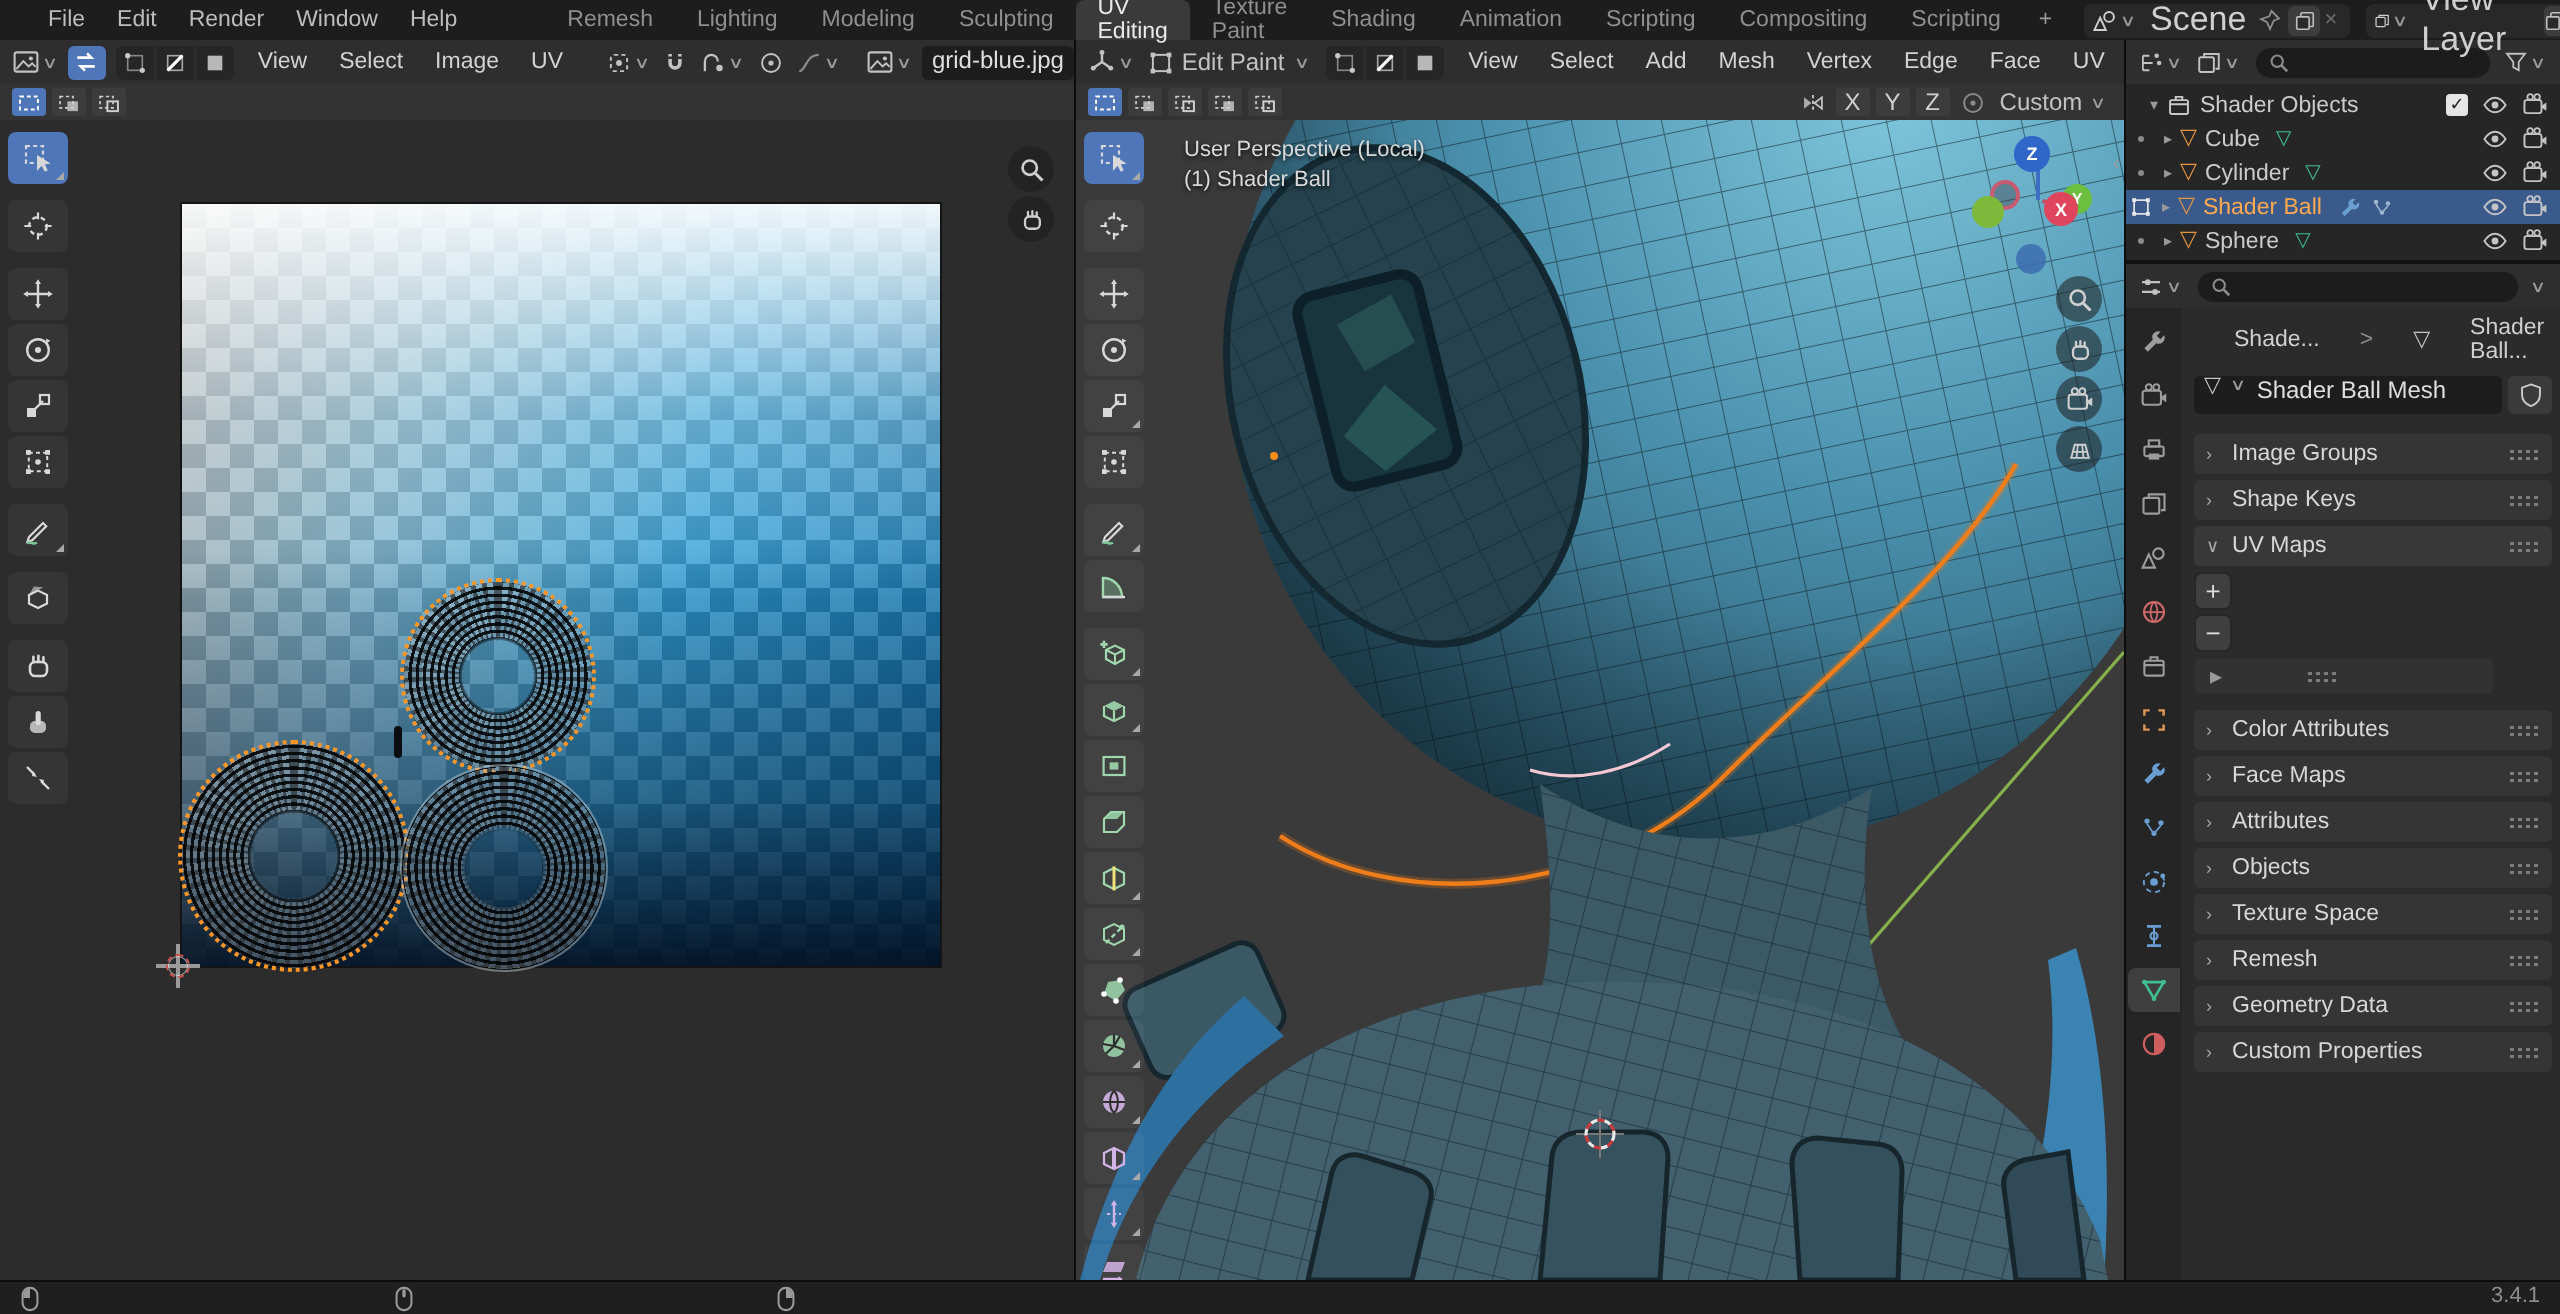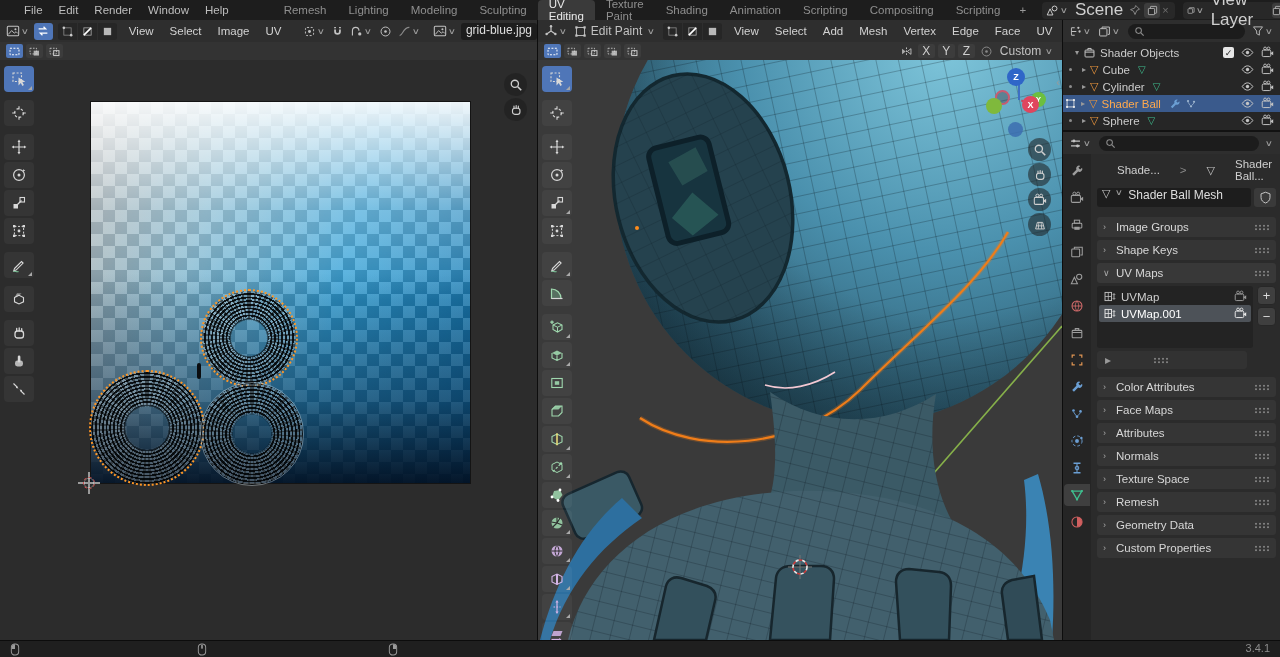--- a/index.html
+++ b/index.html
@@ -946,20 +946,24 @@
             </svg>
             <span class="corner"></span>
           </div>
         <div class="tool c-purple">
             <svg class="ic" width="16" height="16" viewBox="0 0 16 16">
               <use href="#sym-t-shear"></use>
             </svg>
           </div>
       </div>
 
+      <div id="vpoverlay">
+        <div>User Perspective (Local)</div>
+        <div>(1) Shader Ball</div>
+      </div>
 
       <div id="gizmo">
         <div style="position:absolute;left:480px;top:24px;width:2px;height:16px;background:#3d6fc4"></div>
         <div style="position:absolute;left:483px;top:41px;width:10px;height:2px;background:#c44b5e;transform:rotate(18deg)"></div>
         <div class="gball" style="left:457px;top:30px;width:15px;height:15px;border:2px solid #c95a70;background:rgba(60,40,45,.35)"></div>
         <div class="gball" style="left:448px;top:38px;width:16px;height:16px;background:#7fb93c"></div>
         <div class="gball" style="left:470px;top:62px;width:15px;height:15px;background:#3c6db0;opacity:.85"></div>
         <div class="gball" style="left:469px;top:8px;width:18px;height:18px;background:#2f66c8">
             <span>Z</span>
           </div>
@@ -1231,40 +1235,20 @@
               <span class="pchev">›</span>
               <span>Shape Keys</span>
               <span class="grip"></span>
             </div>
           <div class="panel" style="background:#383838">
               <span class="pchev">∨</span>
               <span>UV Maps</span>
               <span class="grip"></span>
             </div>
           <div id="uvlistwrap">
-            <div id="uvlist">
-              <div class="uvrow">
-                <svg class="ic" width="13" height="13" viewBox="0 0 16 16" style="color:#bdbdbd">
-                    <use href="#sym-uvgrid"></use>
-                  </svg>
-                <span>UVMap</span>
-                <svg class="ic cam" width="13" height="13" viewBox="0 0 16 16">
-                    <use href="#sym-camera"></use>
-                  </svg>
-              </div>
-              <div class="uvrow sel">
-                <svg class="ic" width="13" height="13" viewBox="0 0 16 16" style="color:#e6e6e6">
-                    <use href="#sym-uvgrid"></use>
-                  </svg>
-                <span>UVMap.001</span>
-                <svg class="ic cam" width="13" height="13" viewBox="0 0 16 16">
-                    <use href="#sym-camera"></use>
-                  </svg>
-              </div>
-            </div>
             <div class="pmcol">
               <span class="pmbtn">+</span>
               <span class="pmbtn">−</span>
             </div>
           </div>
           <div id="expandrow">
               <span>▸</span>
               <span class="grip"></span>
             </div>
           <div class="panel">
@@ -1277,21 +1261,21 @@
               <span>Face Maps</span>
               <span class="grip"></span>
             </div>
           <div class="panel">
               <span class="pchev">›</span>
               <span>Attributes</span>
               <span class="grip"></span>
             </div>
           <div class="panel">
               <span class="pchev">›</span>
-              <span>Normals</span>
+              <span>Objects</span>
               <span class="grip"></span>
             </div>
           <div class="panel">
               <span class="pchev">›</span>
               <span>Texture Space</span>
               <span class="grip"></span>
             </div>
           <div class="panel">
               <span class="pchev">›</span>
               <span>Remesh</span>

